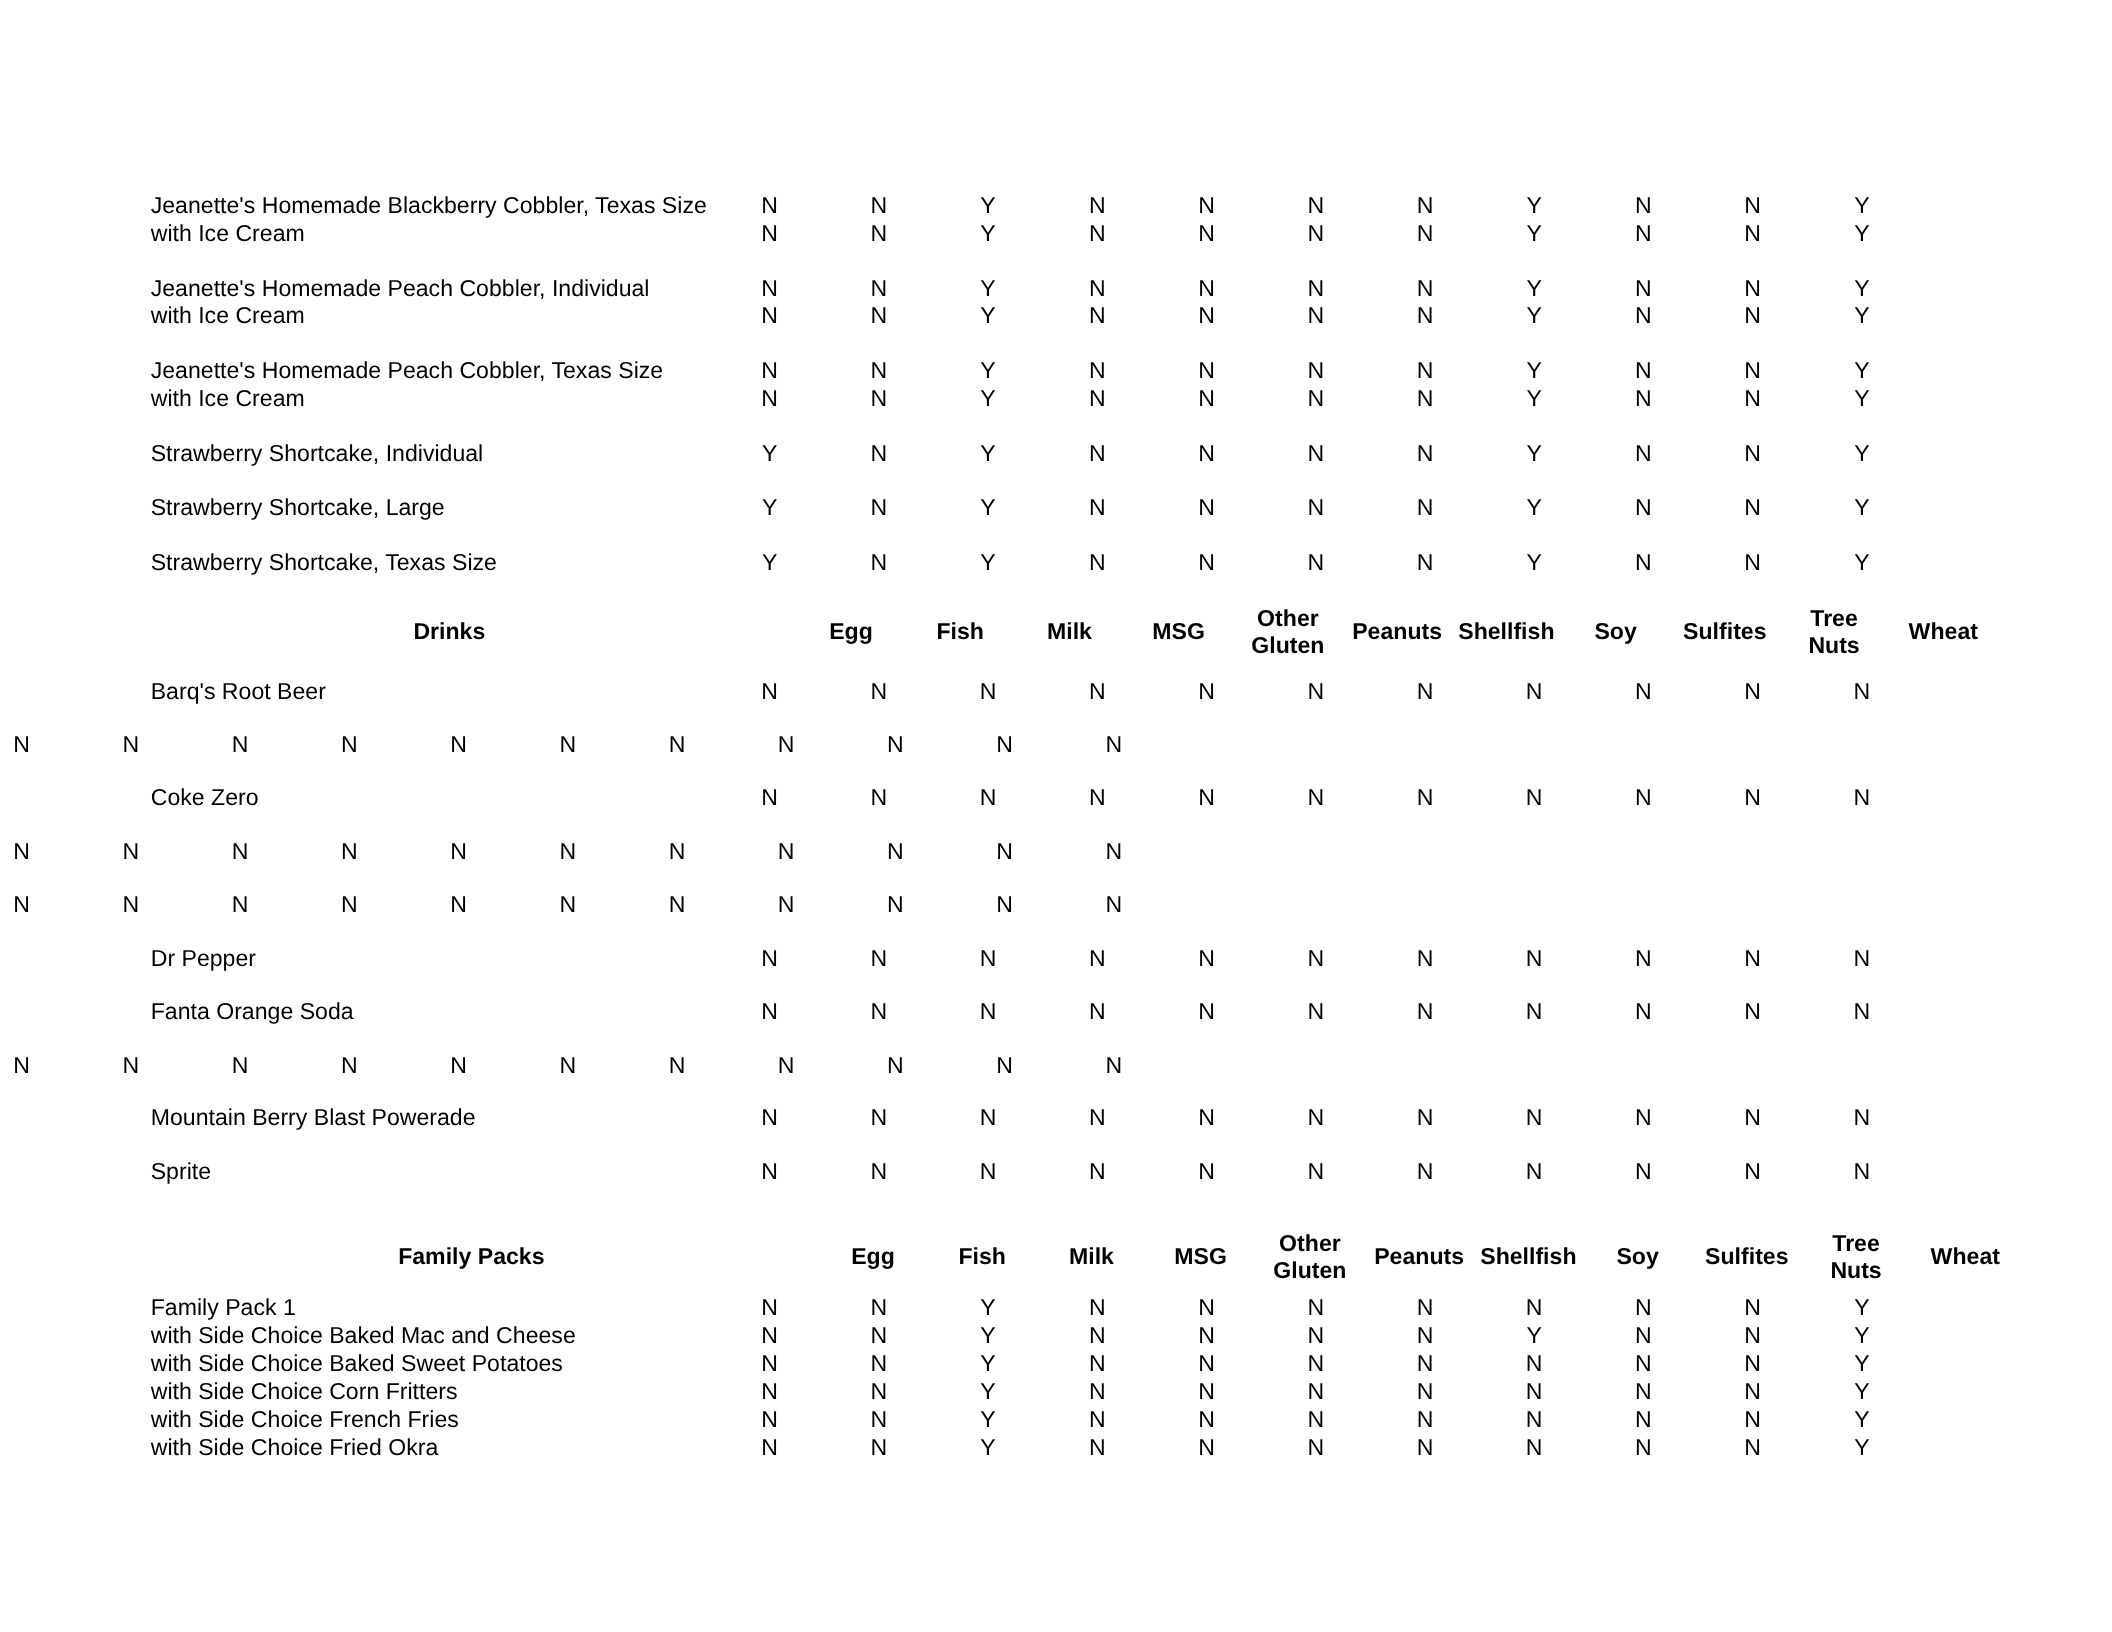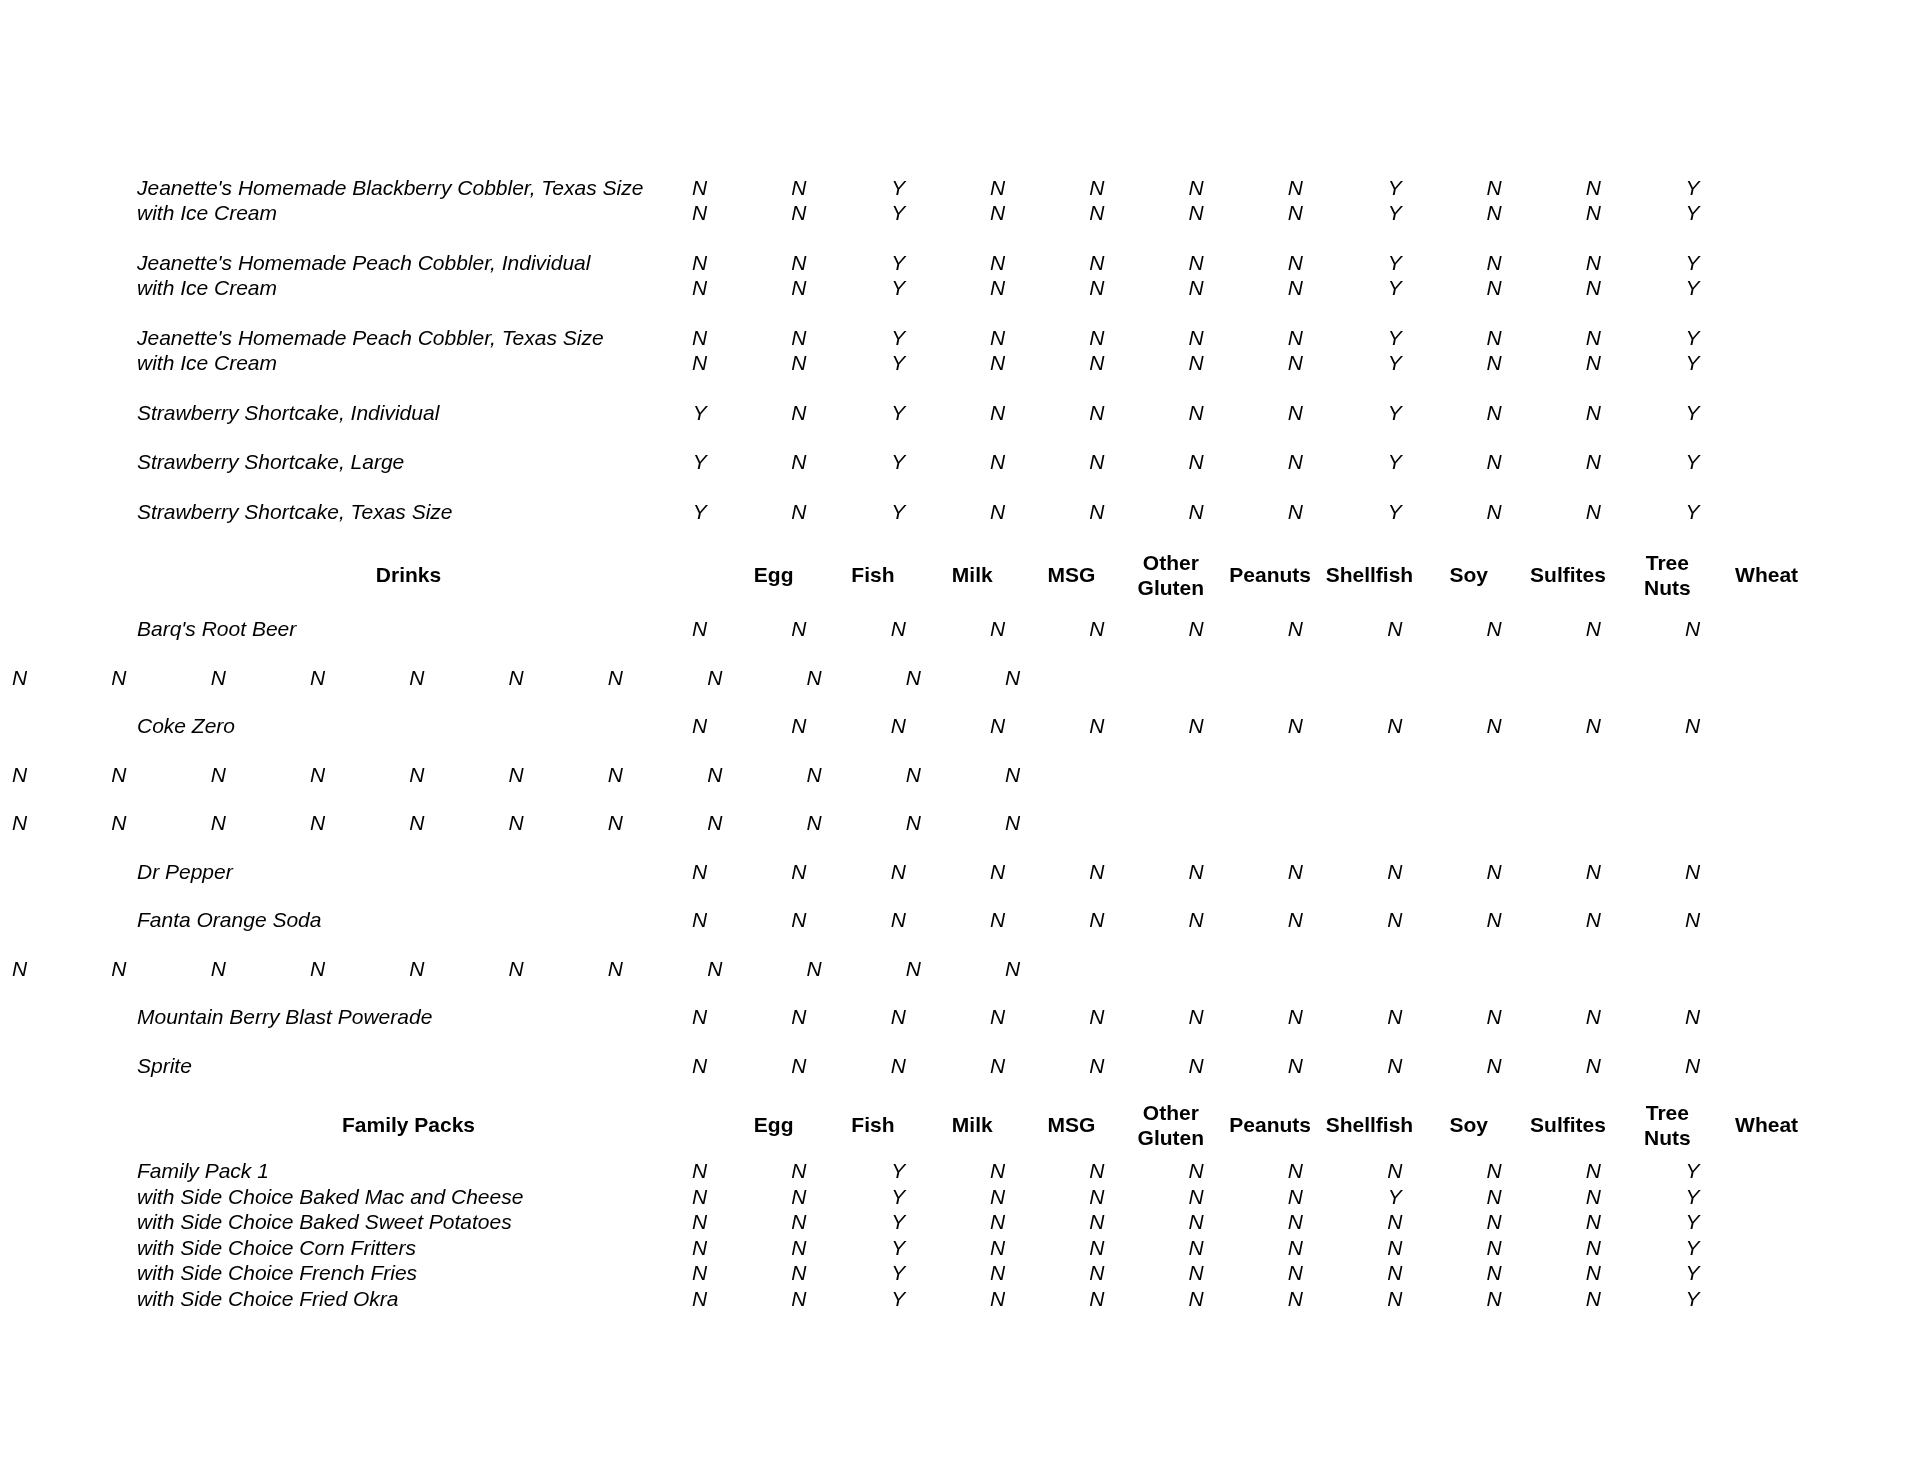--- a/index.html
+++ b/index.html
@@ -8,29 +8,29 @@
     background:#ffffff;color:#000000;
     font-family:"Liberation Sans", sans-serif;
     font-size:21px;
   }
   .doc{position:relative;width:1920px;height:1484px;padding-top:175px;box-sizing:border-box;}
   .row{display:flex;height:25.5px;align-items:center;}
   .name{margin-left:137px;width:543px;white-space:nowrap;}
   .cols{display:flex;width:1093px;}
   .col{width:99.3px;flex:0 0 99.3px;text-align:center;}
   .val{position:relative;left:-30px;display:inline-block;}
-  .items .item{margin-top:23px;font-style:italic;}
+  .items .item{margin-top:23px;}
   .items .item:first-child{margin-top:16px;}
   .sec0 .items .item{margin-top:24px;}
   .sec0 .items .item:first-child{margin-top:0;}
   .sec-header{display:flex;align-items:center;min-height:51px;margin-top:25px;gap:44px;}
   .sec-title{margin-left:137px;width:543px;text-align:center;font-weight:bold;}
   .sec-header .cols{align-items:center;}
   .hdr{font-weight:bold;white-space:pre-line;line-height:25.5px;text-align:center;}
-  .section-family-packs .sec-header{margin-top:21px;}
+  .section-family-packs .sec-header{margin-top:39px;padding-left:20px;}
   .section-family-packs .items{margin-top:-8px;}
 </style>
 </head>
 <body>
 
 <div class="doc" id="doc">
     <div class="section sec0 ">
       <div class="items">
         <div class="item">
           <div class="row">

